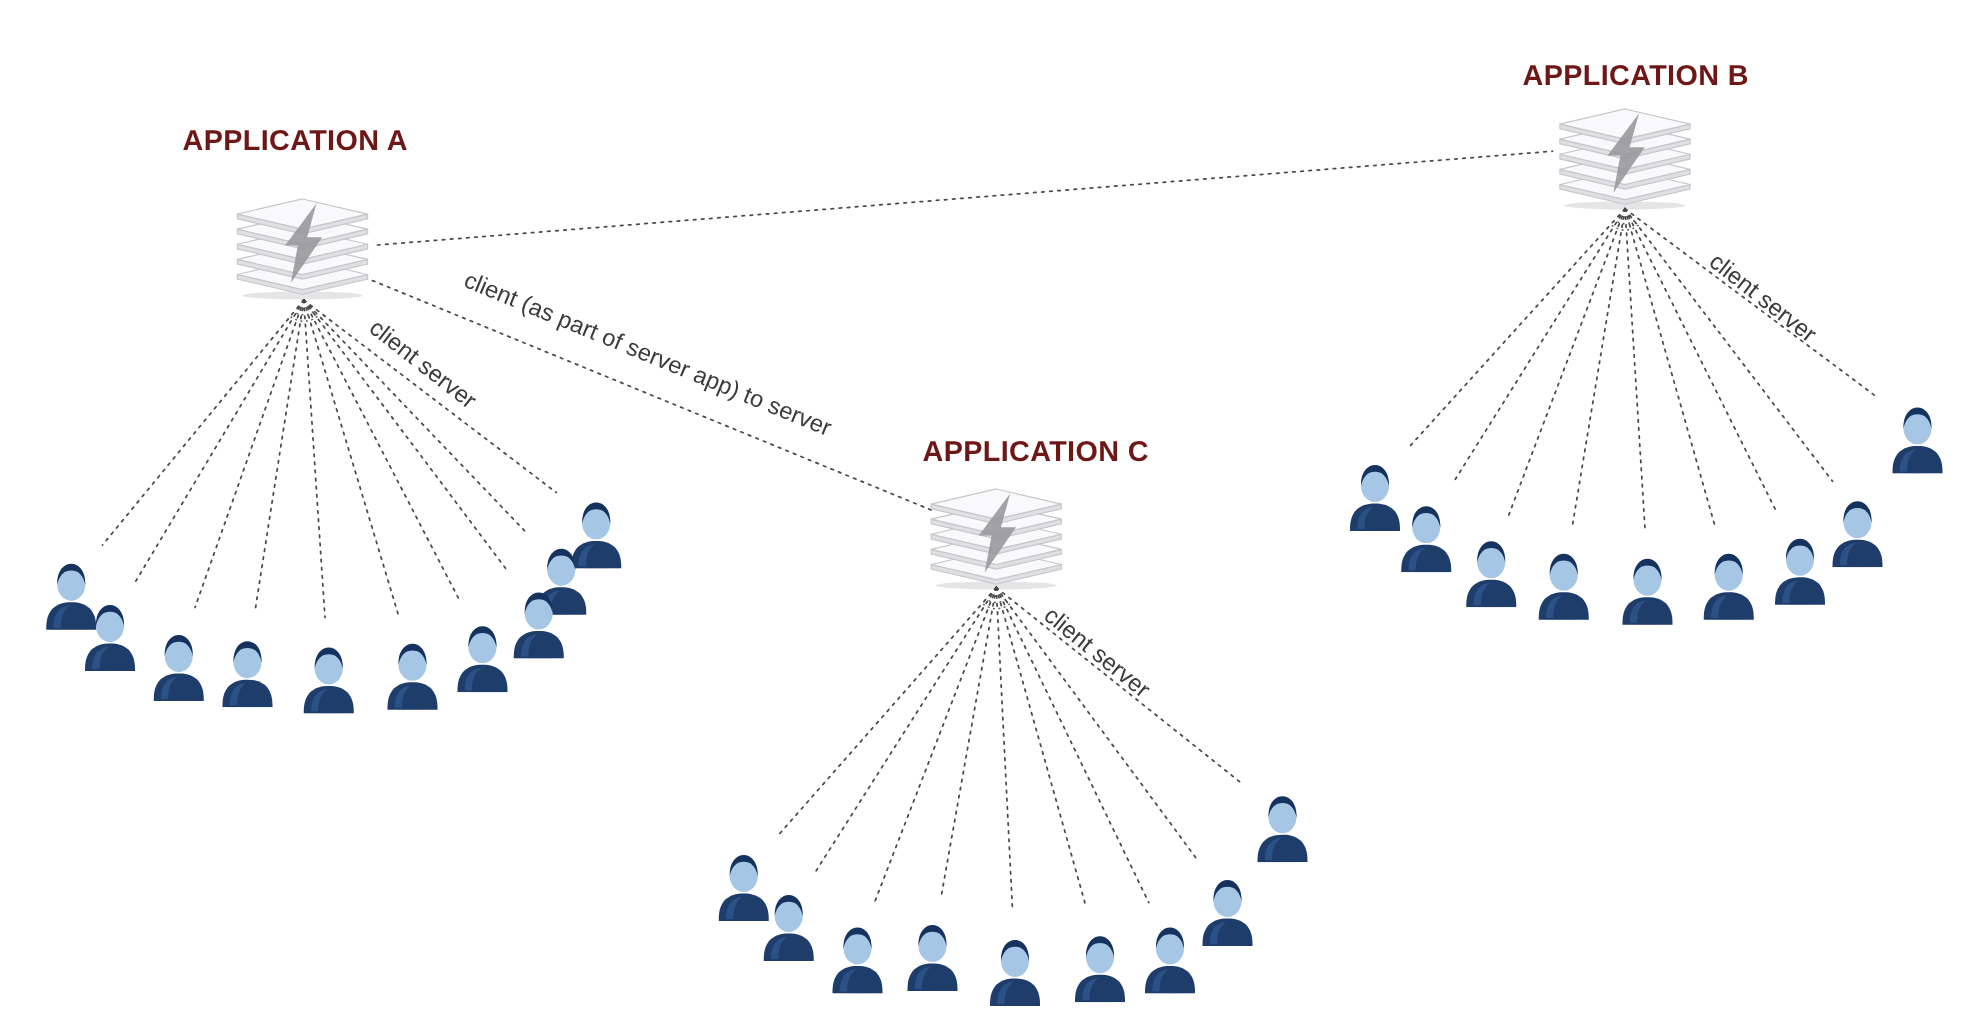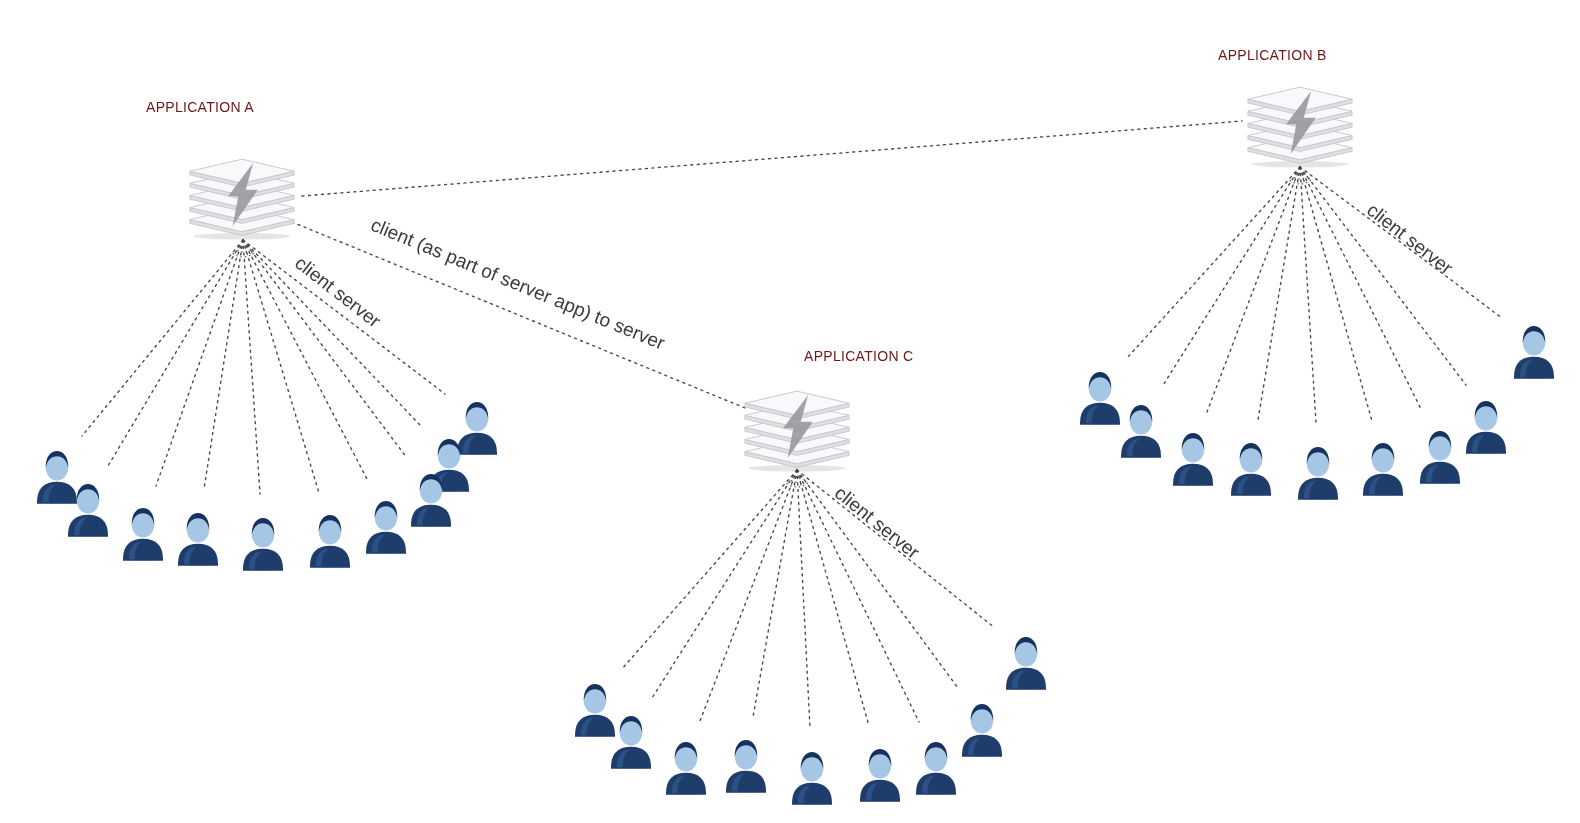--- a/index.html
+++ b/index.html
@@ -5,21 +5,21 @@
   html,body{margin:0;padding:0;}
   body{
     width:1580px;height:823px;position:relative;overflow:hidden;
     background:#ffffff;
     font-family:"Liberation Sans",sans-serif;
   }
   .lines-layer{position:absolute;left:0;top:0;width:1580px;height:823px;}
   .dotted{fill:none;stroke:#4a4a4a;stroke-width:1.4;stroke-dasharray:2 4.5;stroke-linecap:round;}
   .arc{fill:none;stroke:#5a5a5a;stroke-width:1.2;stroke-dasharray:1.5 2.8;}
   .app-title{
-    position:absolute;font-size:14px;font-weight:normal;color:#6e1717;
+    position:absolute;font-size:23px;font-weight:bold;color:#6e1717;
     letter-spacing:.3px;white-space:nowrap;
   }
   .server-icon{position:absolute;width:112px;height:93px;}
   .user-icon{position:absolute;width:50px;height:57px;}
   .fan-label,.edge-label{
     position:absolute;font-size:19px;color:#3b3b3b;
     white-space:nowrap;transform-origin:left top;
   }
 </style>
 </head>
@@ -174,21 +174,21 @@
 <svg class="user-icon" style="left:1226px;top:439px">
     <use href="#icon-user"></use>
   </svg>
 <svg class="user-icon" style="left:1358px;top:439px">
     <use href="#icon-user"></use>
   </svg>
 <svg class="user-icon" style="left:1293px;top:443px">
     <use href="#icon-user"></use>
   </svg>
 
-<div class="app-title" style="left:804px;top:348px">APPLICATION C</div>
+<div class="app-title" style="left:738px;top:348px">APPLICATION C</div>
 <svg class="server-icon" style="left:741px;top:380px">
     <use href="#icon-server"></use>
   </svg>
 <div class="fan-label" style="left:844px;top:482px;transform:rotate(39deg)">client server</div>
 
 <svg class="user-icon" style="left:1001px;top:633px">
     <use href="#icon-user"></use>
   </svg>
 <svg class="user-icon" style="left:570px;top:680px">
     <use href="#icon-user"></use>

